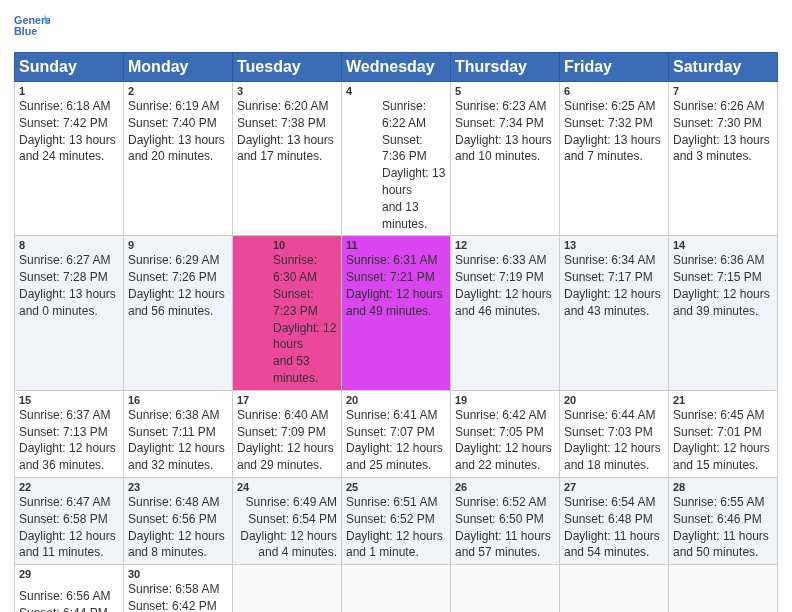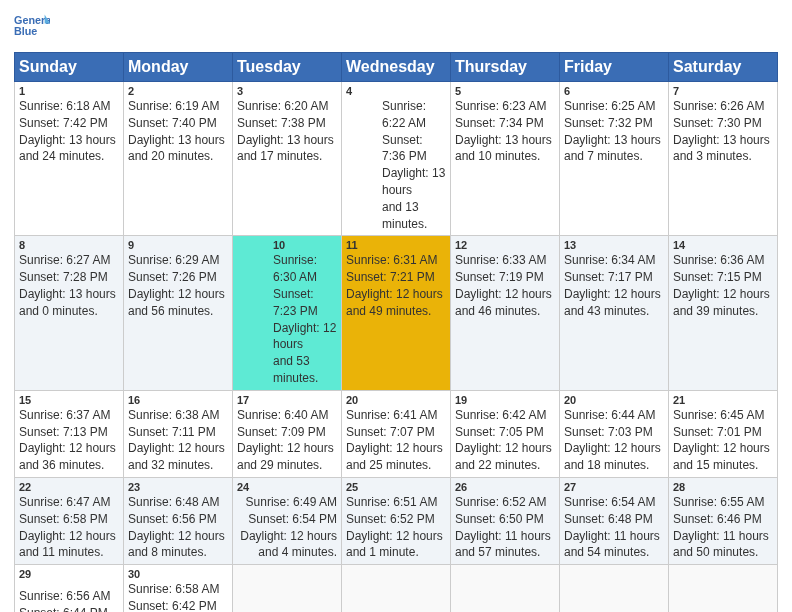--- a/index.html
+++ b/index.html
@@ -174,28 +174,28 @@
 Daylight: 13 hours
 and 0 minutes.</div>
           </td>
           <td style="background: rgb(240, 244, 248);">
             <span class="day-number">9</span>
             <div class="day-info" style="white-space: pre-line;">Sunrise: 6:29 AM
 Sunset: 7:26 PM
 Daylight: 12 hours
 and 56 minutes.</div>
           </td>
-          <td style="background: #5eead4; padding-left: 40px;">
+          <td style="background: #ec4899; padding-left: 40px;">
             <span class="day-number">10</span>
             <div class="day-info" style="white-space: pre-line;">Sunrise: 6:30 AM
 Sunset: 7:23 PM
 Daylight: 12 hours
 and 53 minutes.</div>
           </td>
-          <td style="background: #eab308;">
+          <td style="background: #d946ef;">
             <span class="day-number">11</span>
             <div class="day-info" style="white-space: pre-line;">Sunrise: 6:31 AM
 Sunset: 7:21 PM
 Daylight: 12 hours
 and 49 minutes.</div>
           </td>
           <td style="background: rgb(240, 244, 248);">
             <span class="day-number">12</span>
             <div class="day-info" style="white-space: pre-line;">Sunrise: 6:33 AM
 Sunset: 7:19 PM

